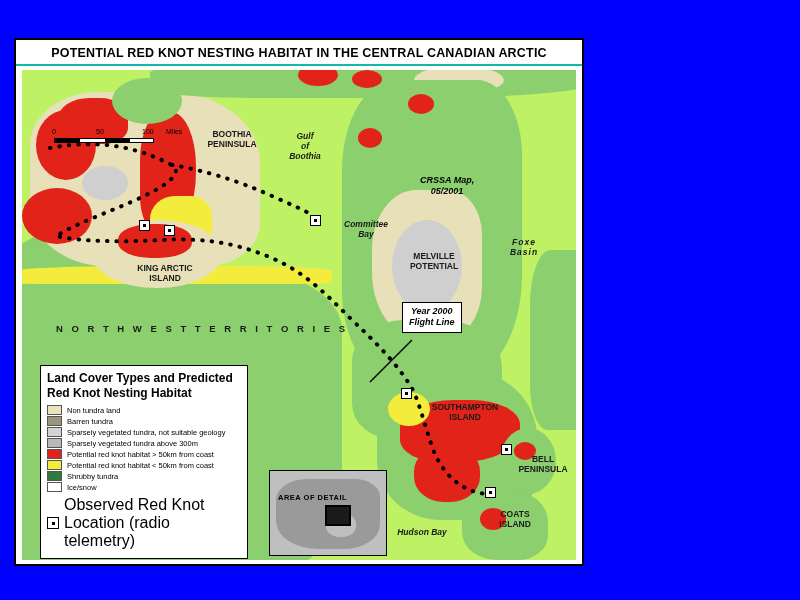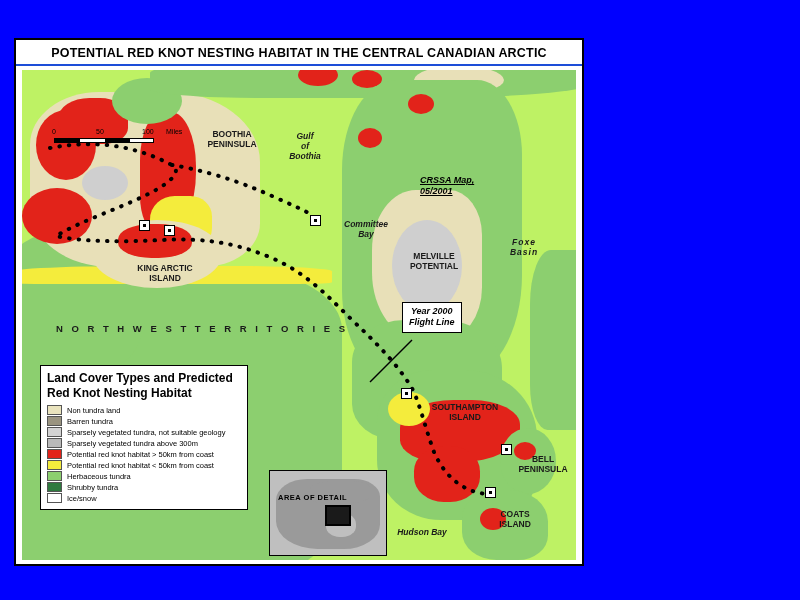--- a/index.html
+++ b/index.html
@@ -28,21 +28,21 @@
     left: 0px;
     top: 0px;
     width: 100%;
     height: 26px;
     line-height: 26px;
     text-align: center;
     font-size: 12.5px;
     font-weight: bold;
     letter-spacing: 0.2px;
     color: #000000;
-    border-bottom: 2px solid #1d4ed8;
+    border-bottom: 2px solid #14b8a6;
     box-sizing: border-box;
     background: #ffffff;
   }
 
   #map-canvas {
     position: absolute;
     left: 6px;
     top: 30px;
     width: 554px;
     height: 490px;
@@ -155,25 +155,24 @@
   }
 
   
   #crssa-note {
     position: absolute;
     left: 398px;
     top: 105px;
     font-size: 9px;
     font-weight: bold;
     font-style: italic;
-    text-align: left;
+    text-align: center;
     line-height: 1.2;
     white-space: pre-line;
     color: #000;
-    text-decoration: underline;
   }
 
   
   #legend {
     position: absolute;
     left: 18px;
     top: 295px;
     width: 208px;
     background: #ffffff;
     border: 1.5px solid #000000;
@@ -389,32 +388,32 @@
       </div>
       <div class="legend-row">
         <div class="swatch" style="background:#e2231a;"></div>
         <span class="lbl">Potential red knot habitat &gt; 50km from coast</span>
       </div>
       <div class="legend-row">
         <div class="swatch" style="background:#f4ec3c;"></div>
         <span class="lbl">Potential red knot habitat &lt; 50km from coast</span>
       </div>
       <div class="legend-row">
-        <div class="swatch" style="background:#8ccf6f;"></div>
-        <span class="lbl">Herbaceous tundra</span>
-      </div>
-      <div class="legend-row">
         <div class="swatch" style="background:#2f7a3f;"></div>
         <span class="lbl">Shrubby tundra</span>
       </div>
       <div class="legend-row">
         <div class="swatch" style="background:#ffffff;"></div>
         <span class="lbl">Ice/snow</span>
       </div>
 
+      <div id="legend-point-row">
+        <div class="pt"></div>
+        <span class="lbl">Observed Red Knot Location (radio telemetry)</span>
+      </div>
 
     </div>
 
     <div id="inset">
       <div class="water" style="left:0; top:0; width:118px; height:86px;"></div>
       <div class="land" style="left:6px; top:8px; width:104px; height:70px; border-radius:30% 25% 35% 40%;"></div>
       <div class="water" style="left:56px; top:42px; width:30px; height:24px; border-radius:45%;"></div>
       <div class="land" style="left:40px; top:10px; width:60px; height:22px; border-radius:40% 30% 35% 25%;"></div>
       <div id="inset-title">AREA OF DETAIL</div>
       <div id="inset-box"></div>

